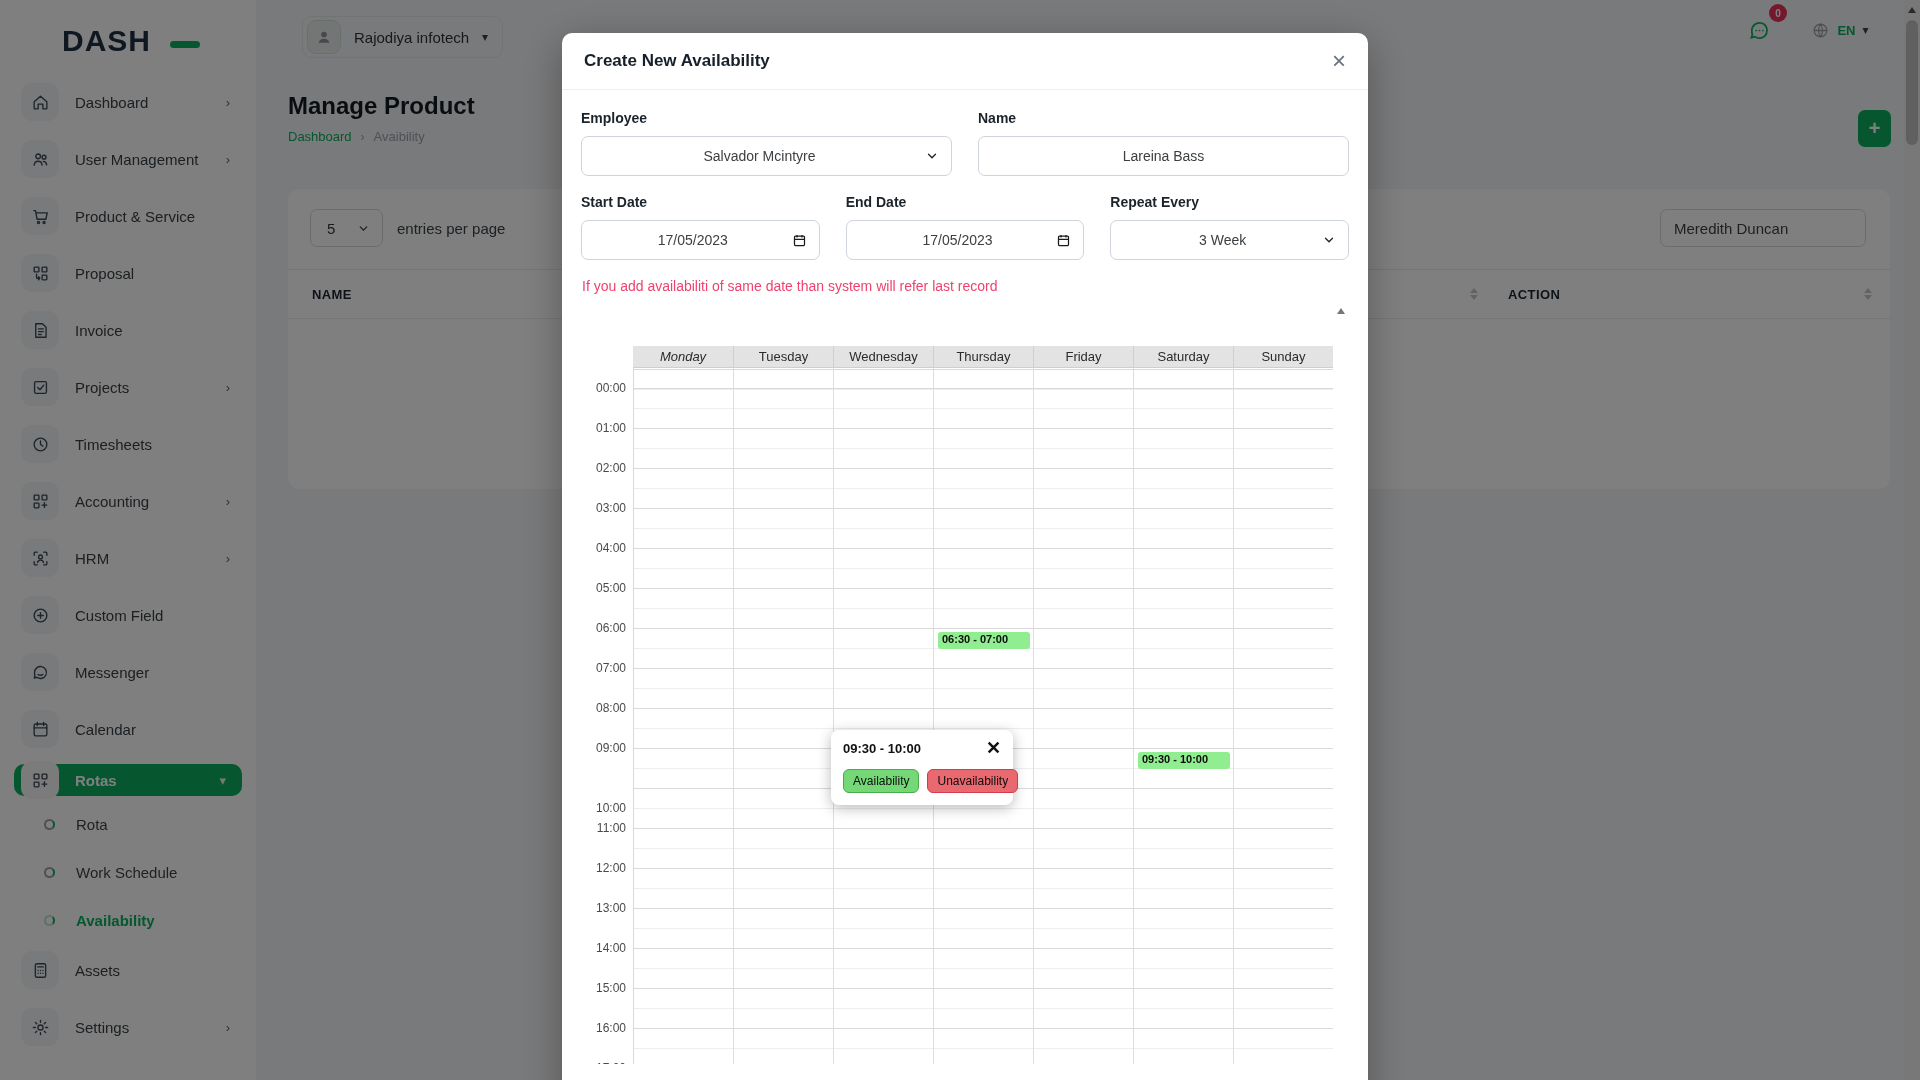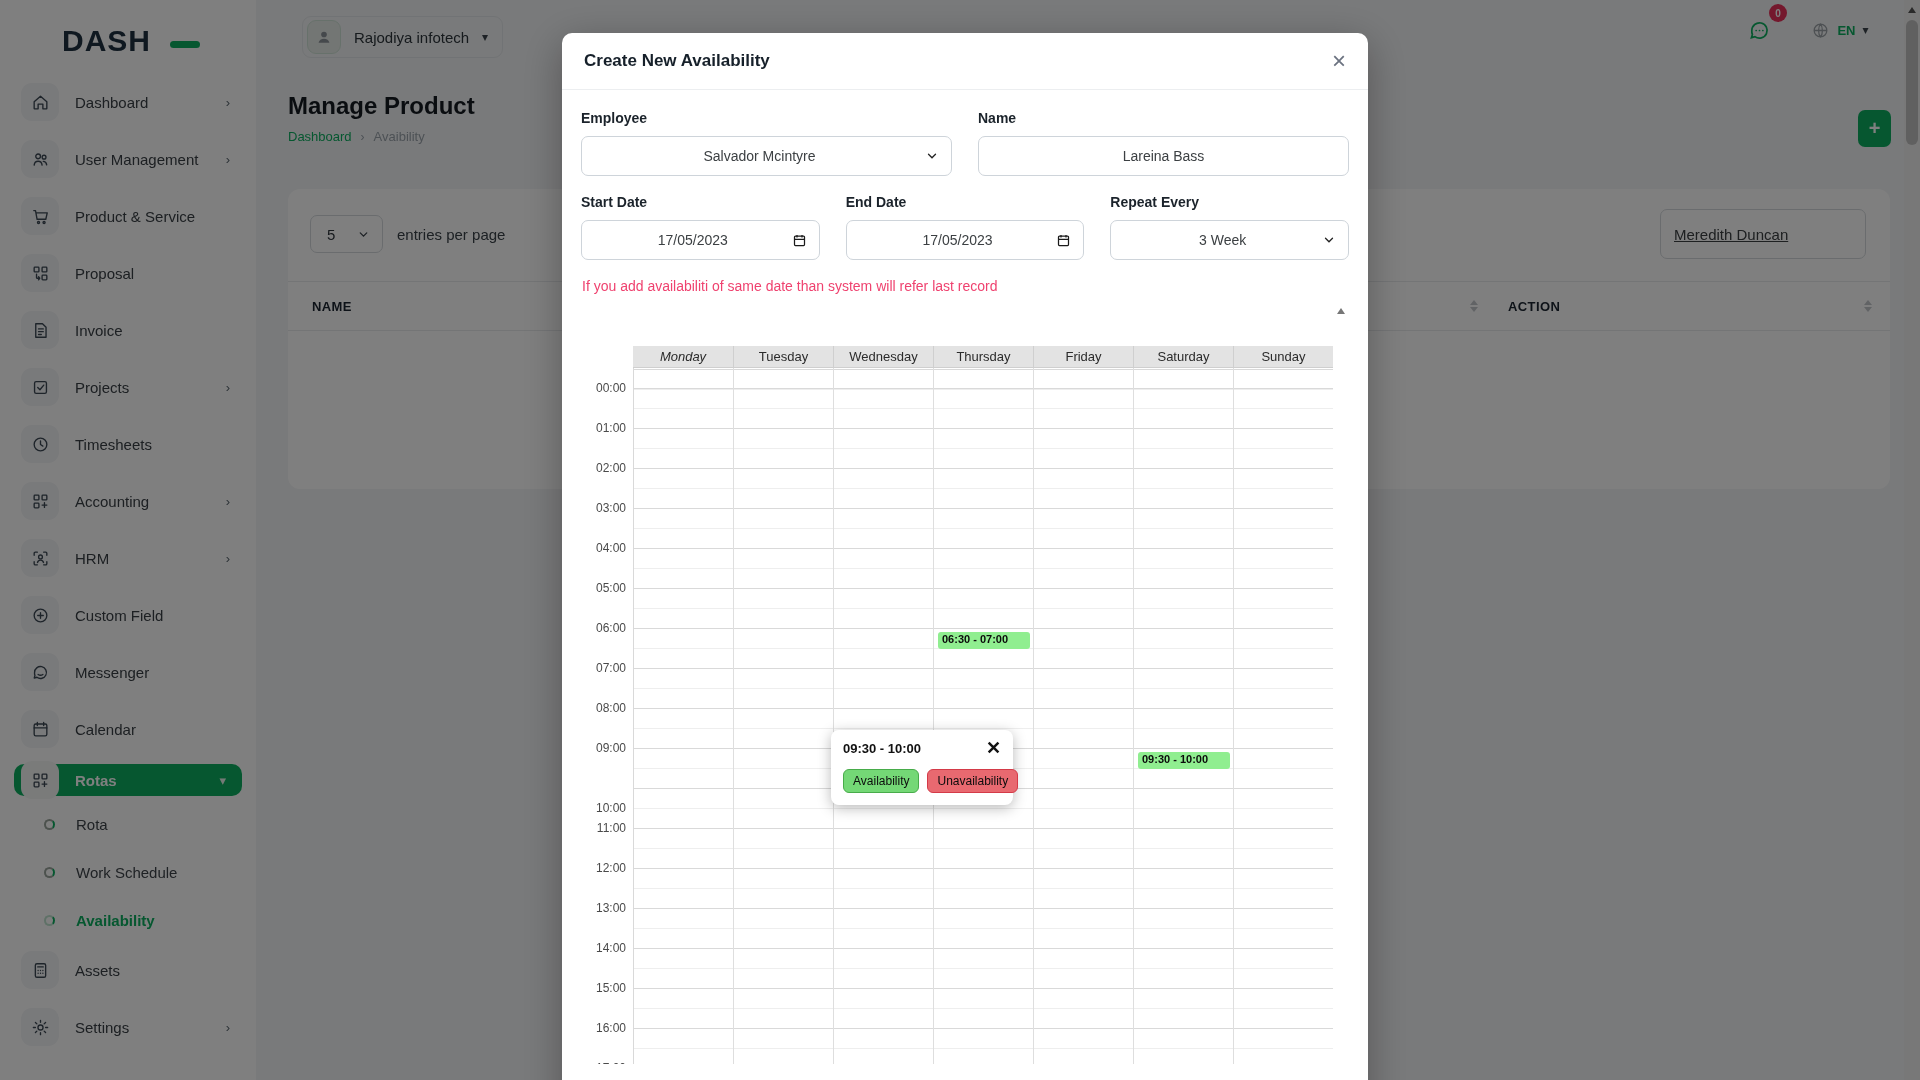--- a/index.html
+++ b/index.html
@@ -47,21 +47,21 @@
   .bc-link { color:var(--green); cursor:pointer; }
   .bc-sep { color:#9aa3ab; font-size:12px; }
   .bc-cur { color:#9aa3ab; }
   .add-btn { position:absolute; left:1602px; top:110px; width:33px; height:37px; border-radius:7px; background:var(--green); color:#fff; font-size:20px; font-weight:600; display:flex; align-items:center; justify-content:center; cursor:pointer; border:none; }
 
   
   .card { position:absolute; left:32px; top:189px; width:1602px; height:300px; background:#fff; border-radius:12px; }
   .card-toolbar { display:flex; align-items:center; padding:20px 24px 0 22px; }
   .entries-select { width:73px; height:38px; border:1px solid #d5d9dd; border-radius:7px; display:flex; align-items:center; justify-content:space-between; padding:0 12px 0 16px; font-size:15px; color:#2f363d; cursor:pointer; background:#fff; }
   .entries-label { margin-left:14px; font-size:15px; color:#3a4249; }
-  .search-input { margin-left:auto; width:206px; height:50px; border:1px solid #d5d9dd; border-radius:7px; padding:0 13px; font-size:15px; color:#3c4043; font-family:"Liberation Sans",sans-serif;text-decoration:underline; }
+  .search-input { margin-left:auto; width:206px; height:38px; border:1px solid #d5d9dd; border-radius:7px; padding:0 13px; font-size:15px; color:#3c4043; font-family:"Liberation Sans",sans-serif; }
   .tbl-head { display:flex; margin-top:22px; border-top:1px solid #e8eaed; border-bottom:1px solid #e8eaed; height:50px; align-items:center; font-size:13px; font-weight:700; color:#1b2430; letter-spacing:.4px; }
   .th { display:flex; align-items:center; }
   .th-name { flex:1; padding-left:24px; }
   .th-action { width:394px; padding-left:12px; }
   .sort { margin-left:auto; margin-right:18px; display:flex; flex-direction:column; gap:2px; }
   .sort i { width:0; height:0; border-left:4px solid transparent; border-right:4px solid transparent; display:block; }
   .sort .up { border-bottom:5px solid #c3c7cb; }
   .sort .dn { border-top:5px solid #c3c7cb; }
 
   

